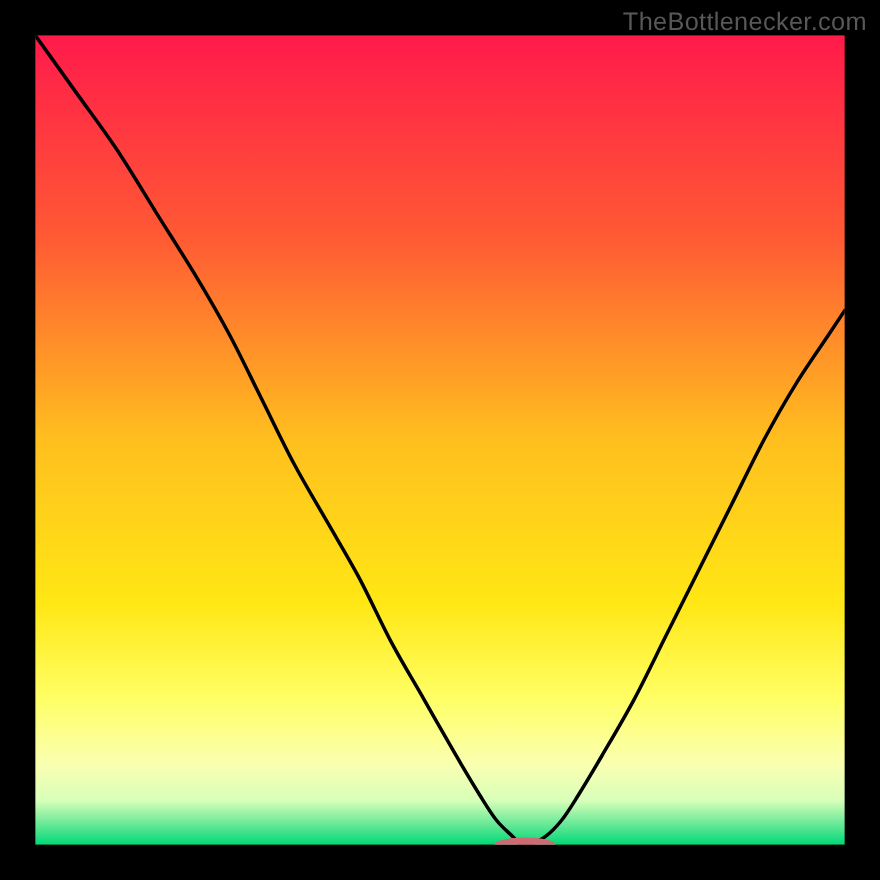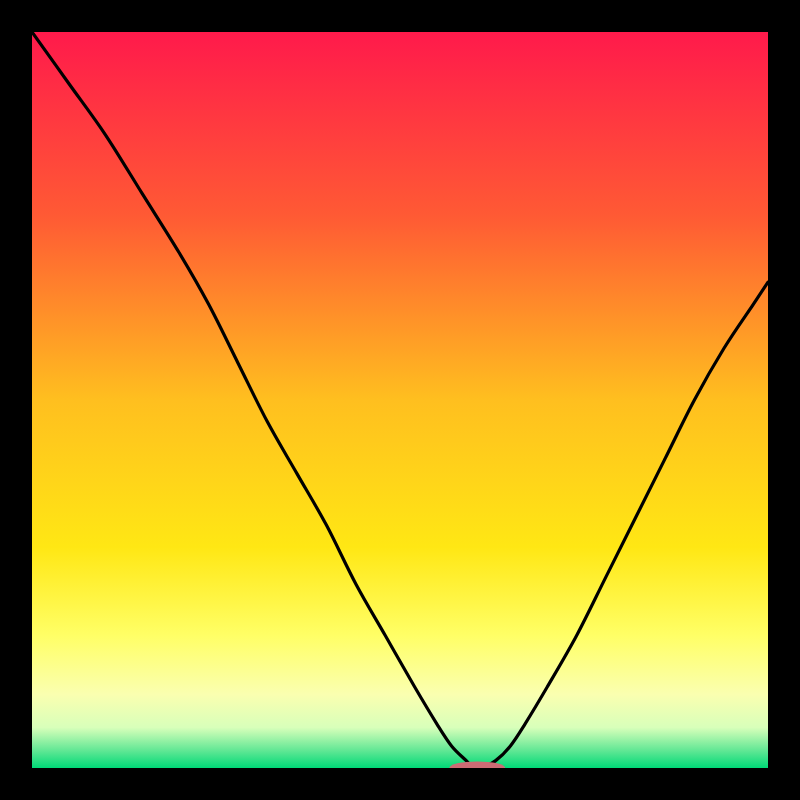--- a/index.html
+++ b/index.html
@@ -54,13 +54,14 @@
 
     <g clip-path="url(#plot-clip)">
       <rect id="grad-rect" x="32" y="32" width="736" height="736" fill="url(#bg-grad)"></rect>
 
       <path id="curve-path" fill="none" stroke="#000000" stroke-width="3.2" stroke-linejoin="round" stroke-linecap="round" d="M 32 32 C 38.13333333333333 40.586666666666666, 56.533333333333346 66.34666666666665, 68.80000000000001 83.51999999999998 C 81.06666666666668 100.69333333333331, 93.33333333333334 116.63999999999997, 105.60000000000001 135.03999999999996 C 117.86666666666667 153.43999999999997, 130.1333333333333 174.29333333333327, 142.39999999999998 193.91999999999996 C 154.66666666666666 213.54666666666665, 168.16000000000003 234.40000000000006, 179.20000000000002 252.80000000000007 C 190.24 271.20000000000005, 198.82666666666665 285.92, 208.64 304.32 C 218.45333333333332 322.71999999999997, 228.26666666666668 343.5733333333333, 238.08 363.2 C 247.89333333333335 382.82666666666665, 257.70666666666665 403.68000000000006, 267.52 422.08000000000004 C 277.3333333333333 440.48, 287.14666666666665 456.4266666666666, 296.96 473.59999999999997 C 306.7733333333333 490.7733333333333, 316.5866666666667 506.72, 326.40000000000003 525.12 C 336.21333333333337 543.52, 346.02666666666664 565.6, 355.84 584 C 365.6533333333333 602.4, 375.46666666666664 618.3466666666667, 385.28 635.52 C 395.0933333333333 652.6933333333333, 406.1333333333333 672.3199999999999, 414.72 687.04 C 423.30666666666673 701.76, 430.6666666666667 714.0266666666666, 436.8 723.84 C 442.93333333333334 733.6533333333334, 446.61333333333334 739.7866666666666, 451.52 745.92 C 456.4266666666666 752.0533333333333, 462.55999999999995 756.96, 466.23999999999995 760.64 C 469.91999999999996 764.3199999999999, 471.14666666666665 766.7733333333333, 473.59999999999997 768 C 476.0533333333333 769.2266666666667, 477.28 769.2266666666667, 480.96 768 C 484.64 766.7733333333333, 490.7733333333333 764.3199999999999, 495.68 760.64 C 500.5866666666667 756.96, 505.49333333333334 752.0533333333333, 510.40000000000003 745.92 C 515.3066666666667 739.7866666666666, 518.9866666666667 733.6533333333334, 525.12 723.84 C 531.2533333333333 714.0266666666666, 538.6133333333332 701.76, 547.1999999999999 687.04 C 555.7866666666666 672.3199999999999, 566.8266666666666 653.92, 576.64 635.52 C 586.4533333333334 617.12, 596.2666666666667 596.2666666666667, 606.08 576.64 C 615.8933333333334 557.0133333333333, 625.7066666666667 537.3866666666667, 635.52 517.76 C 645.3333333333333 498.1333333333333, 655.1466666666668 478.50666666666666, 664.96 458.88 C 674.7733333333333 439.25333333333333, 684.5866666666667 418.4, 694.4 400 C 704.2133333333333 381.6, 714.0266666666666 364.4266666666667, 723.8399999999999 348.48 C 733.6533333333332 332.53333333333336, 745.92 315.36, 753.28 304.32 C 760.64 293.28, 765.5466666666666 285.91999999999996, 768 282.23999999999995"></path>
 
       <ellipse id="marker-ellipse" fill="#cc6b74" cx="477.28" cy="768" rx="27.968" ry="6.6240000000000006"></ellipse>
     </g>
   </svg>
 
+  <div class="watermark">TheBottlenecker.com</div>
 </div>
 
 </body></html>

